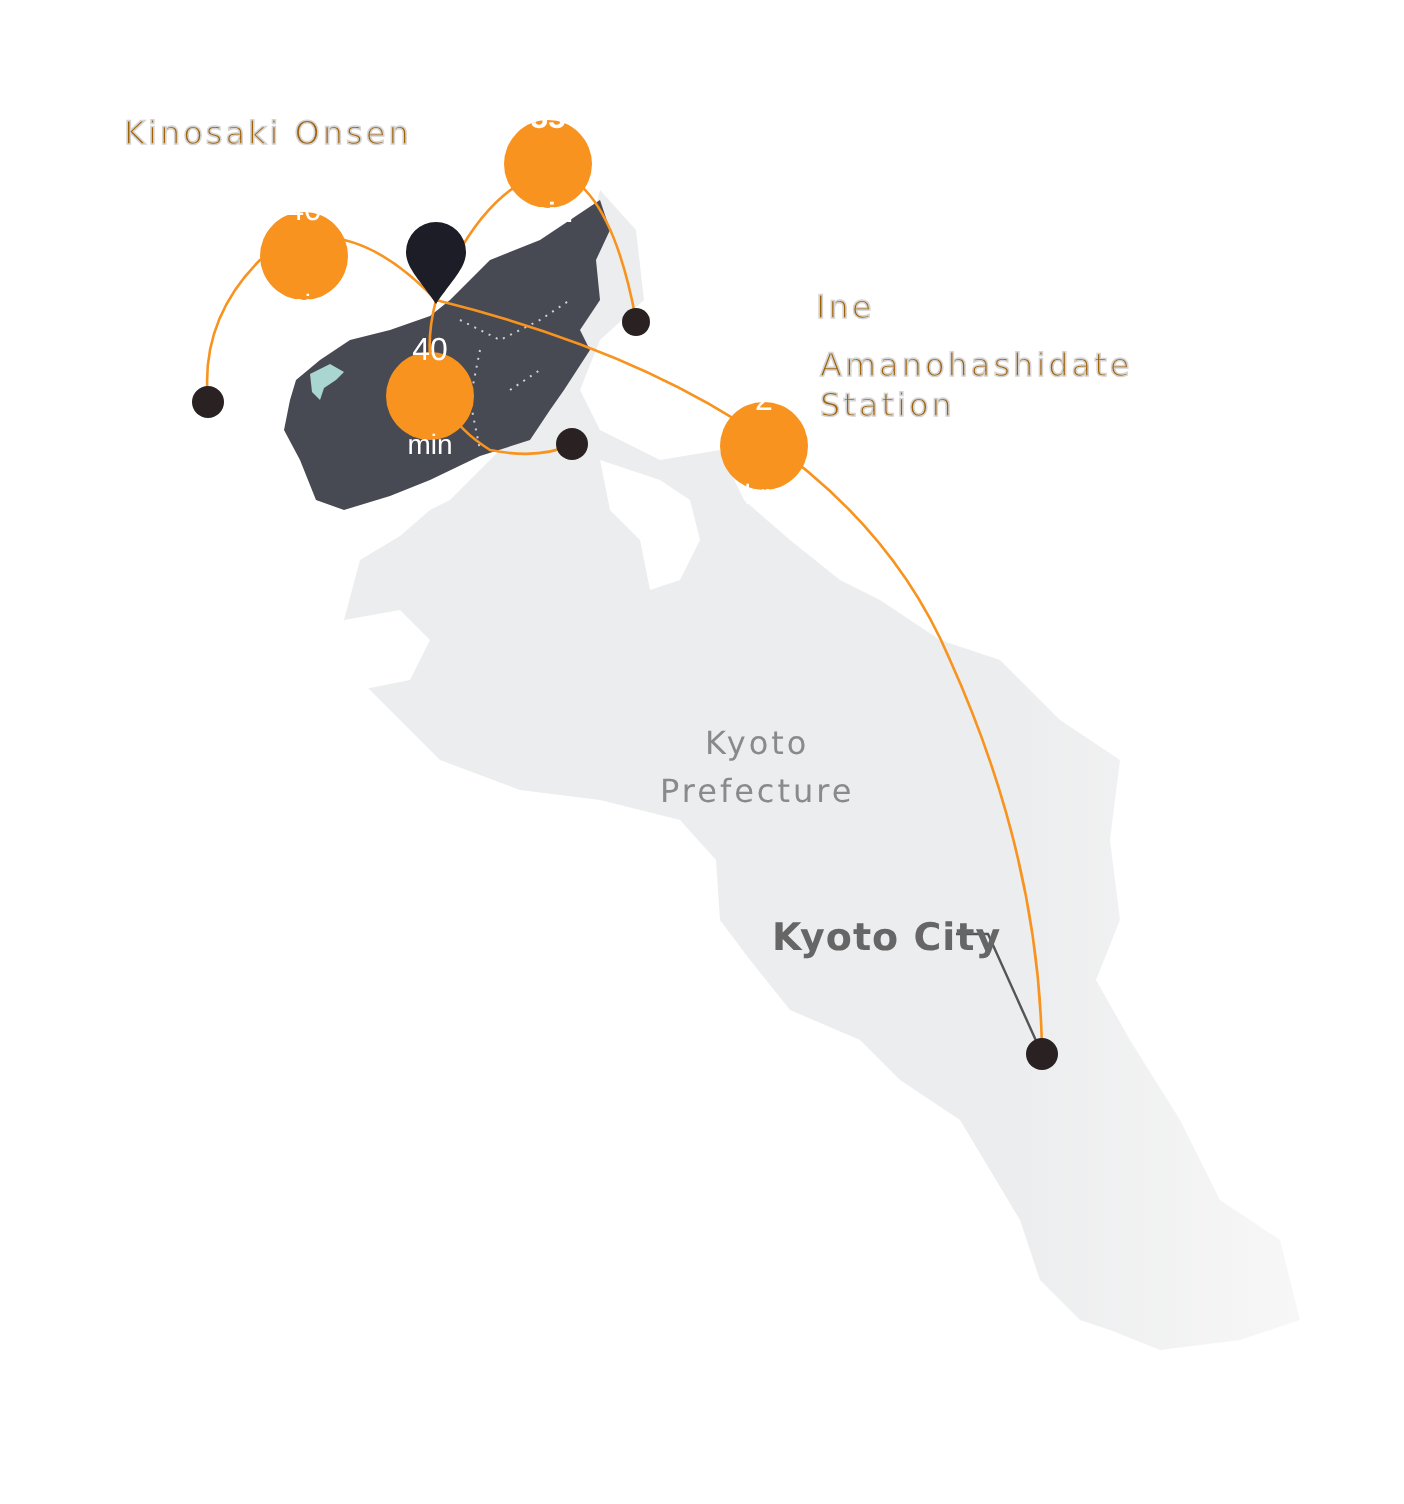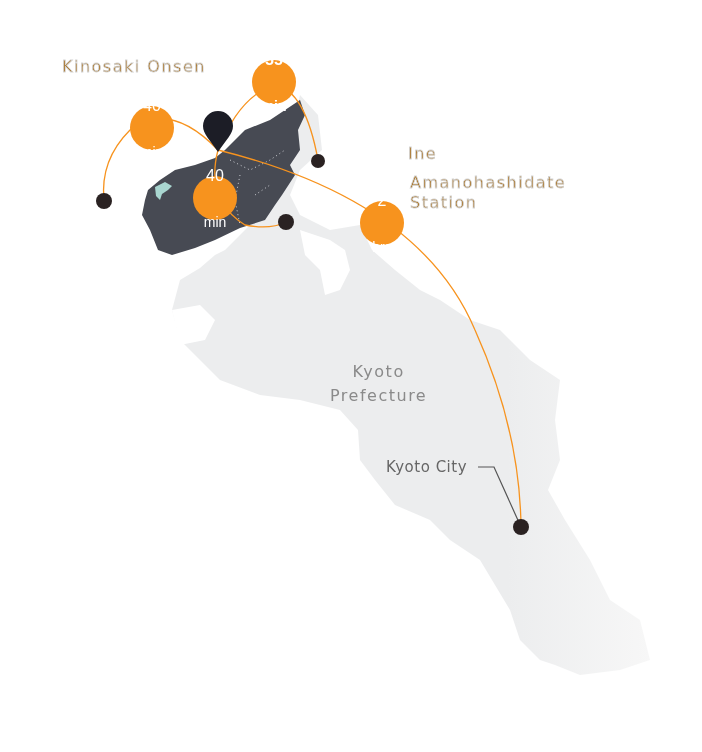--- a/index.html
+++ b/index.html
@@ -3,21 +3,21 @@
 <meta charset="utf-8">
 <style>
   html, body { margin: 0; padding: 0; background: #ffffff; }
   body { width: 702px; height: 752px; position: relative; overflow: hidden; font-family: "DejaVu Sans", sans-serif; }
   #map { position: absolute; left: 0; top: 0; }
   .ghost-label {
     position: absolute; font-family: "DejaVu Sans", sans-serif; font-size: 16px; letter-spacing: 1.5px;
     color: #a16207; -webkit-text-stroke: 0.8px #d4d4d4; line-height: 20px; white-space: pre-line;
   }
   .pref-label { position: absolute; font-size: 16px; color: #8a8a8a; letter-spacing: 1.5px; text-align: center; line-height: 24px; }
-  .city-label { position: absolute; font-size: 15px; color: #666666; font-weight: normal; letter-spacing: 0.5px; }
+  .city-label { position: absolute; font-size: 19px; color: #666666; font-weight: bold; letter-spacing: 0.5px; }
   .badge {
     position: absolute; width: 44px; height: 44px; border-radius: 50%; background: #f7931e;
     color: #ffffff; text-align: center; font-family: "Liberation Sans", sans-serif; cursor: pointer;
     display: flex; flex-direction: column; justify-content: center; align-items: center;
   }
   .badge .num { font-size: 16px; line-height: 15px; }
   .badge .unit { font-size: 14px; line-height: 14px; margin-top: 32px; }
 </style>
 </head>
 <body>

